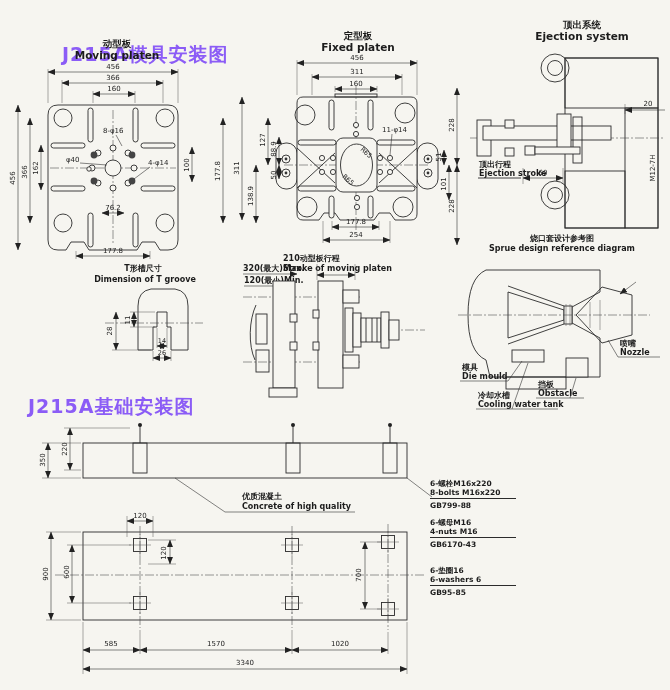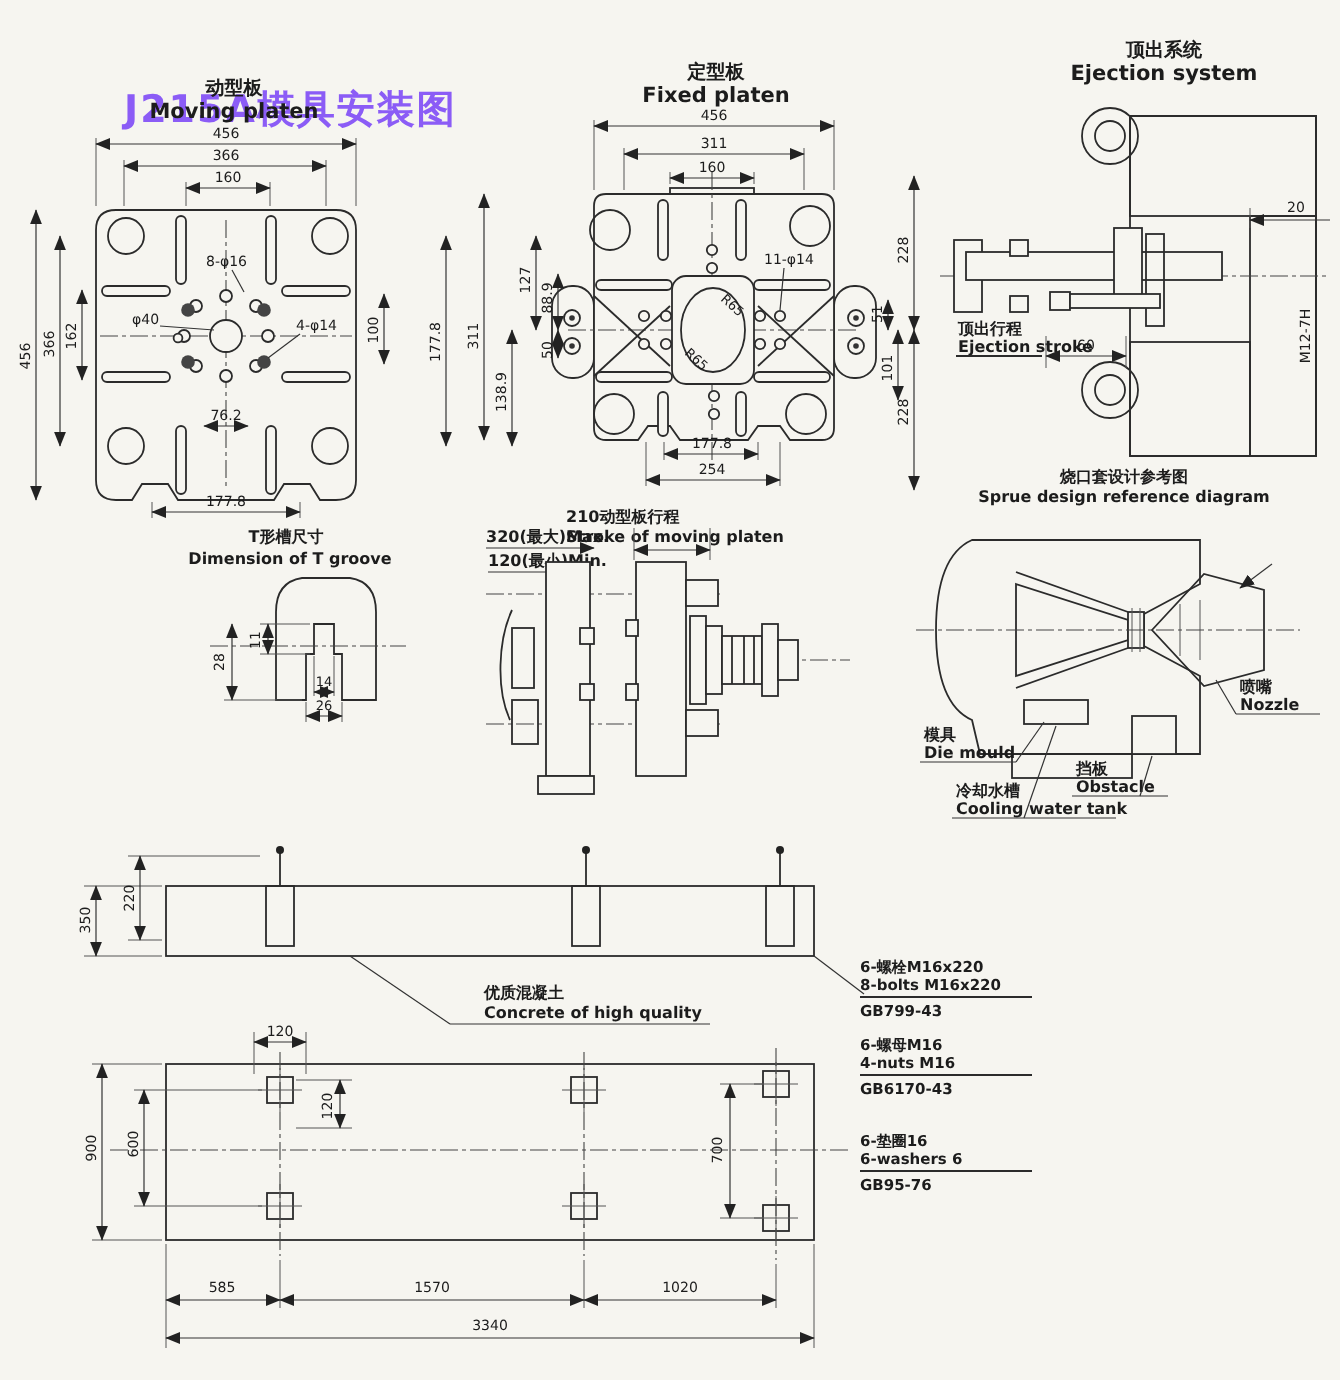--- a/index.html
+++ b/index.html
@@ -43,20 +43,21 @@
     <pattern id="h2" width="7" height="7" patternUnits="userSpaceOnUse">
           <path d="M0,0 L7,7 M7,0 L0,7" stroke="#555" stroke-width="0.7" fill="none"></path>
         </pattern>
     <pattern id="h3" width="3.2" height="3.2" patternUnits="userSpaceOnUse" patternTransform="rotate(45)">
           <line x1="0" y1="0" x2="3.2" y2="0" stroke="#333" stroke-width="0.8"></line>
         </pattern>
   </defs>
 </svg>
 
 <div class="red-title" style="left:62px;top:42px;">J215A模具安装图</div>
+<div class="red-title" style="left:28px;top:394px;">J215A基础安装图</div>
 
 <svg style="left:10px;top:30px;" width="230" height="230">
   <text class="tz" text-anchor="middle" x="107" y="17">动型板</text>
   <text class="te" text-anchor="middle" x="107" y="29">Moving platen</text>
   <g>
     <path class="sf" d="M48,75 H158 Q168,75 168,85 V210 Q168,220 158,220 H150 L145,212 H132 L127,220 H79 L74,212 H61 L56,220 H48 Q38,220 38,210 V85 Q38,75 48,75 Z"></path>
     <line class="cl" x1="40" y1="138" x2="166" y2="138"></line>
     <line class="cl" x1="103" y1="80" x2="103" y2="215"></line>
     <circle class="hole sf" cx="53" cy="88" r="9"></circle>
         <circle class="hole sf" cx="155" cy="88" r="9"></circle>
@@ -392,33 +393,33 @@
     <text class="tes" x="222" y="89">Concrete of high quality</text>
     <line class="ldr" x1="387" y1="58" x2="412" y2="77"></line>
   </g>
 </svg>
 
 <div class="bolt-list">
   <div class="bolt-group" style="top:479px;">
     <div>6-螺栓M16x220</div>
     <div>8-bolts M16x220</div>
     <div class="bolt-rule"></div>
-    <div>GB799-43</div>
+    <div>GB799-88</div>
   </div>
   <div class="bolt-group" style="top:518px;">
     <div>6-螺母M16</div>
     <div>4-nuts M16</div>
     <div class="bolt-rule"></div>
     <div>GB6170-43</div>
   </div>
   <div class="bolt-group" style="top:566px;">
     <div>6-垫圈16</div>
     <div>6-washers 6</div>
     <div class="bolt-rule"></div>
-    <div>GB95-76</div>
+    <div>GB95-85</div>
   </div>
 </div>
 
 <svg style="left:30px;top:512px;" width="420" height="178">
   <g>
     <rect class="s" x="53" y="20" width="324" height="88"></rect>
     <line class="cl" x1="25" y1="63" x2="395" y2="63"></line>
     <line class="cl" x1="110" y1="14" x2="110" y2="116"></line>
     <line class="cl" x1="262" y1="14" x2="262" y2="116"></line>
     <line class="cl" x1="358" y1="12" x2="358" y2="118"></line>

